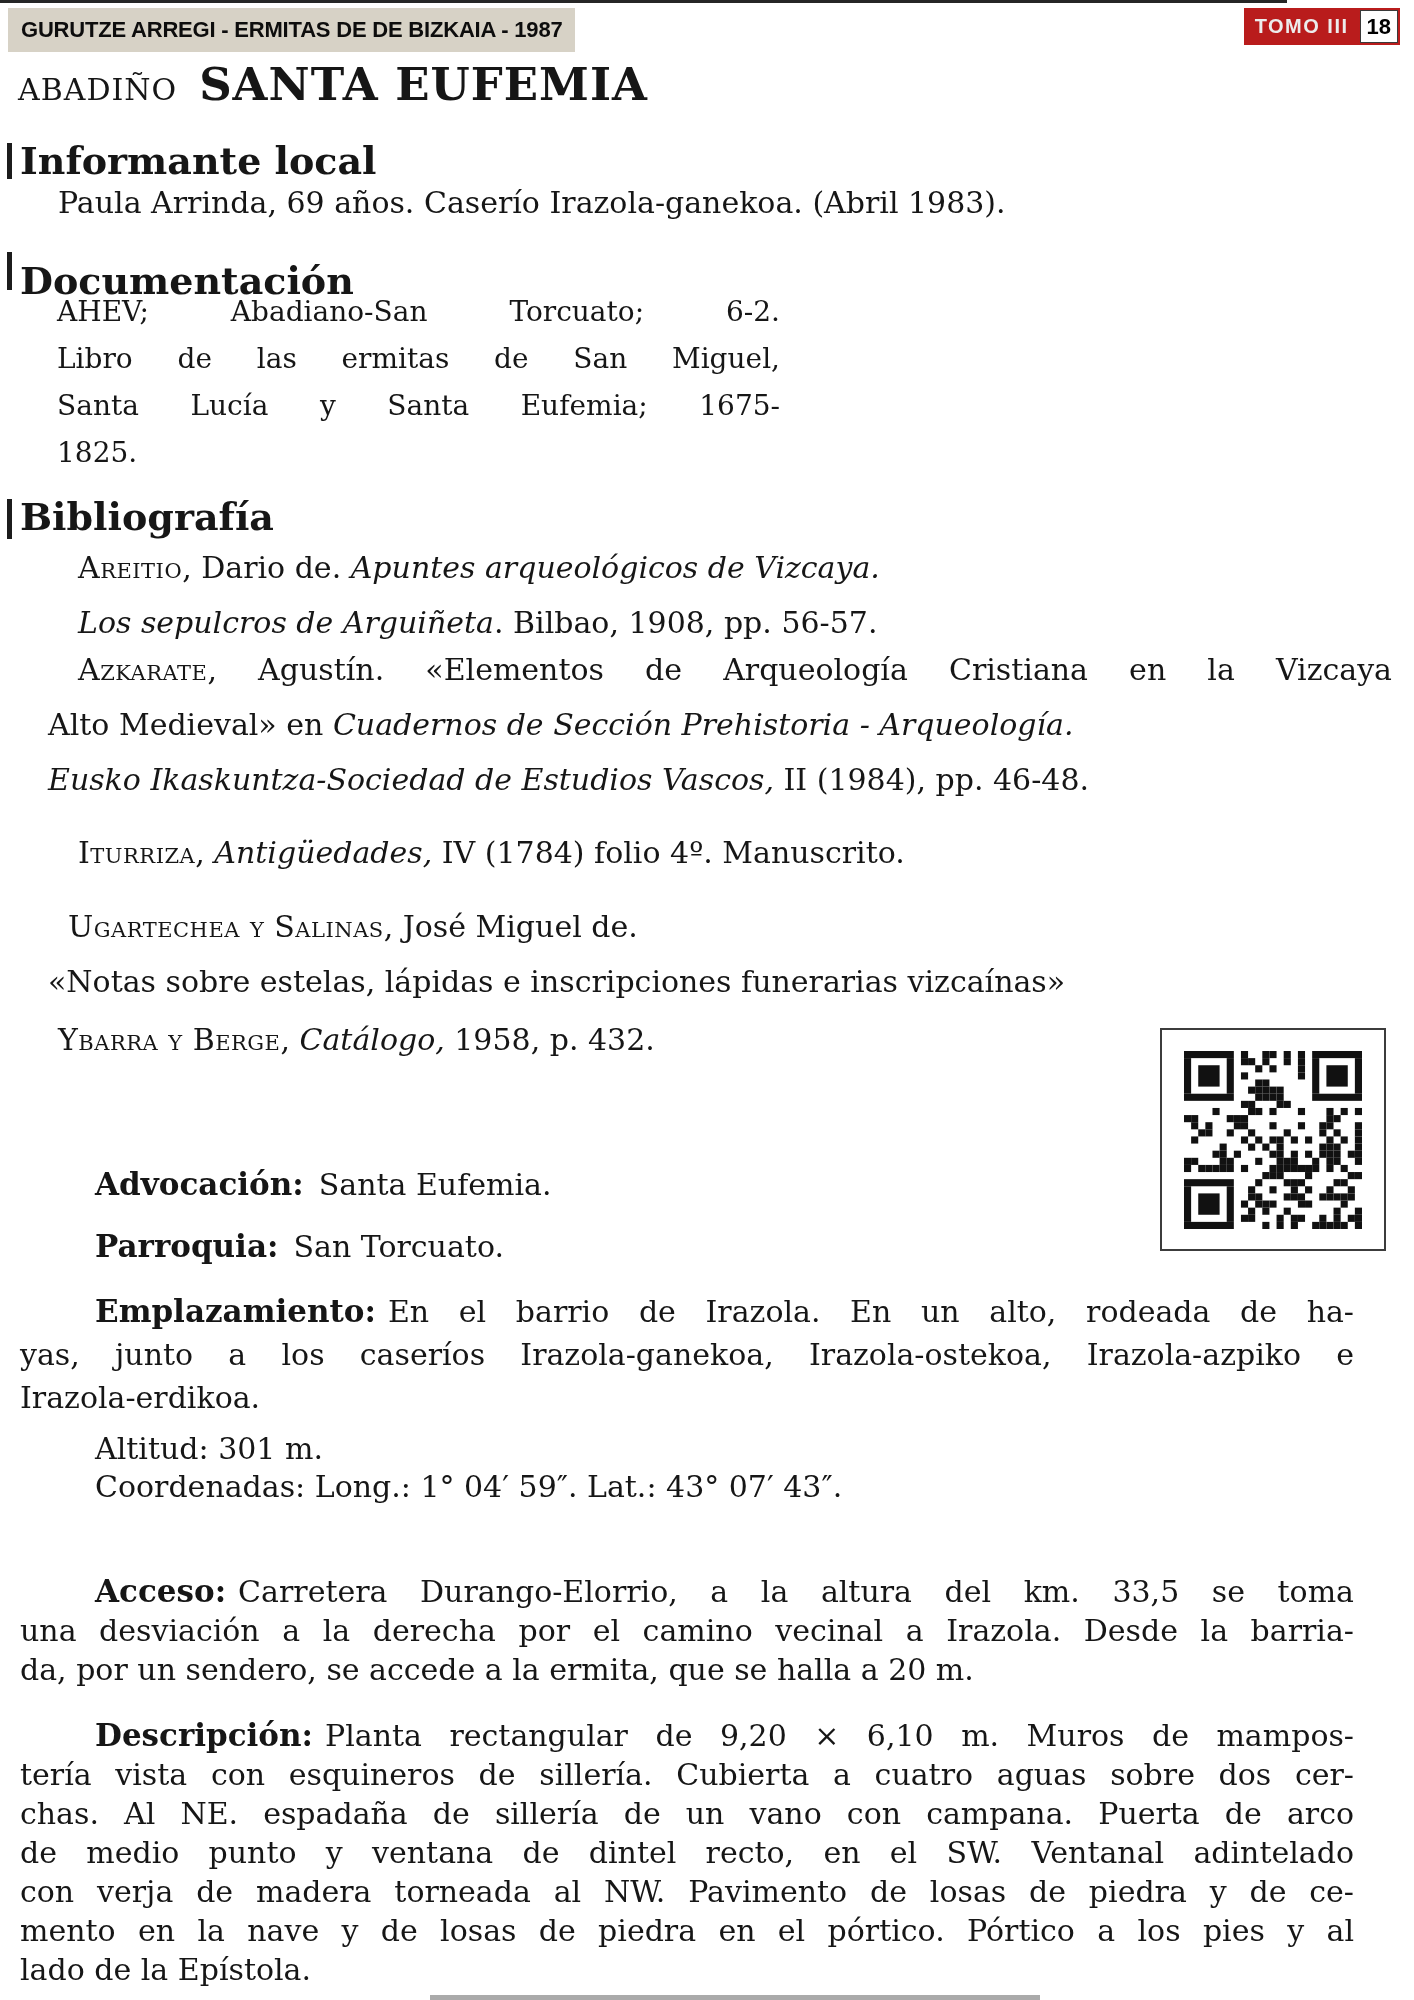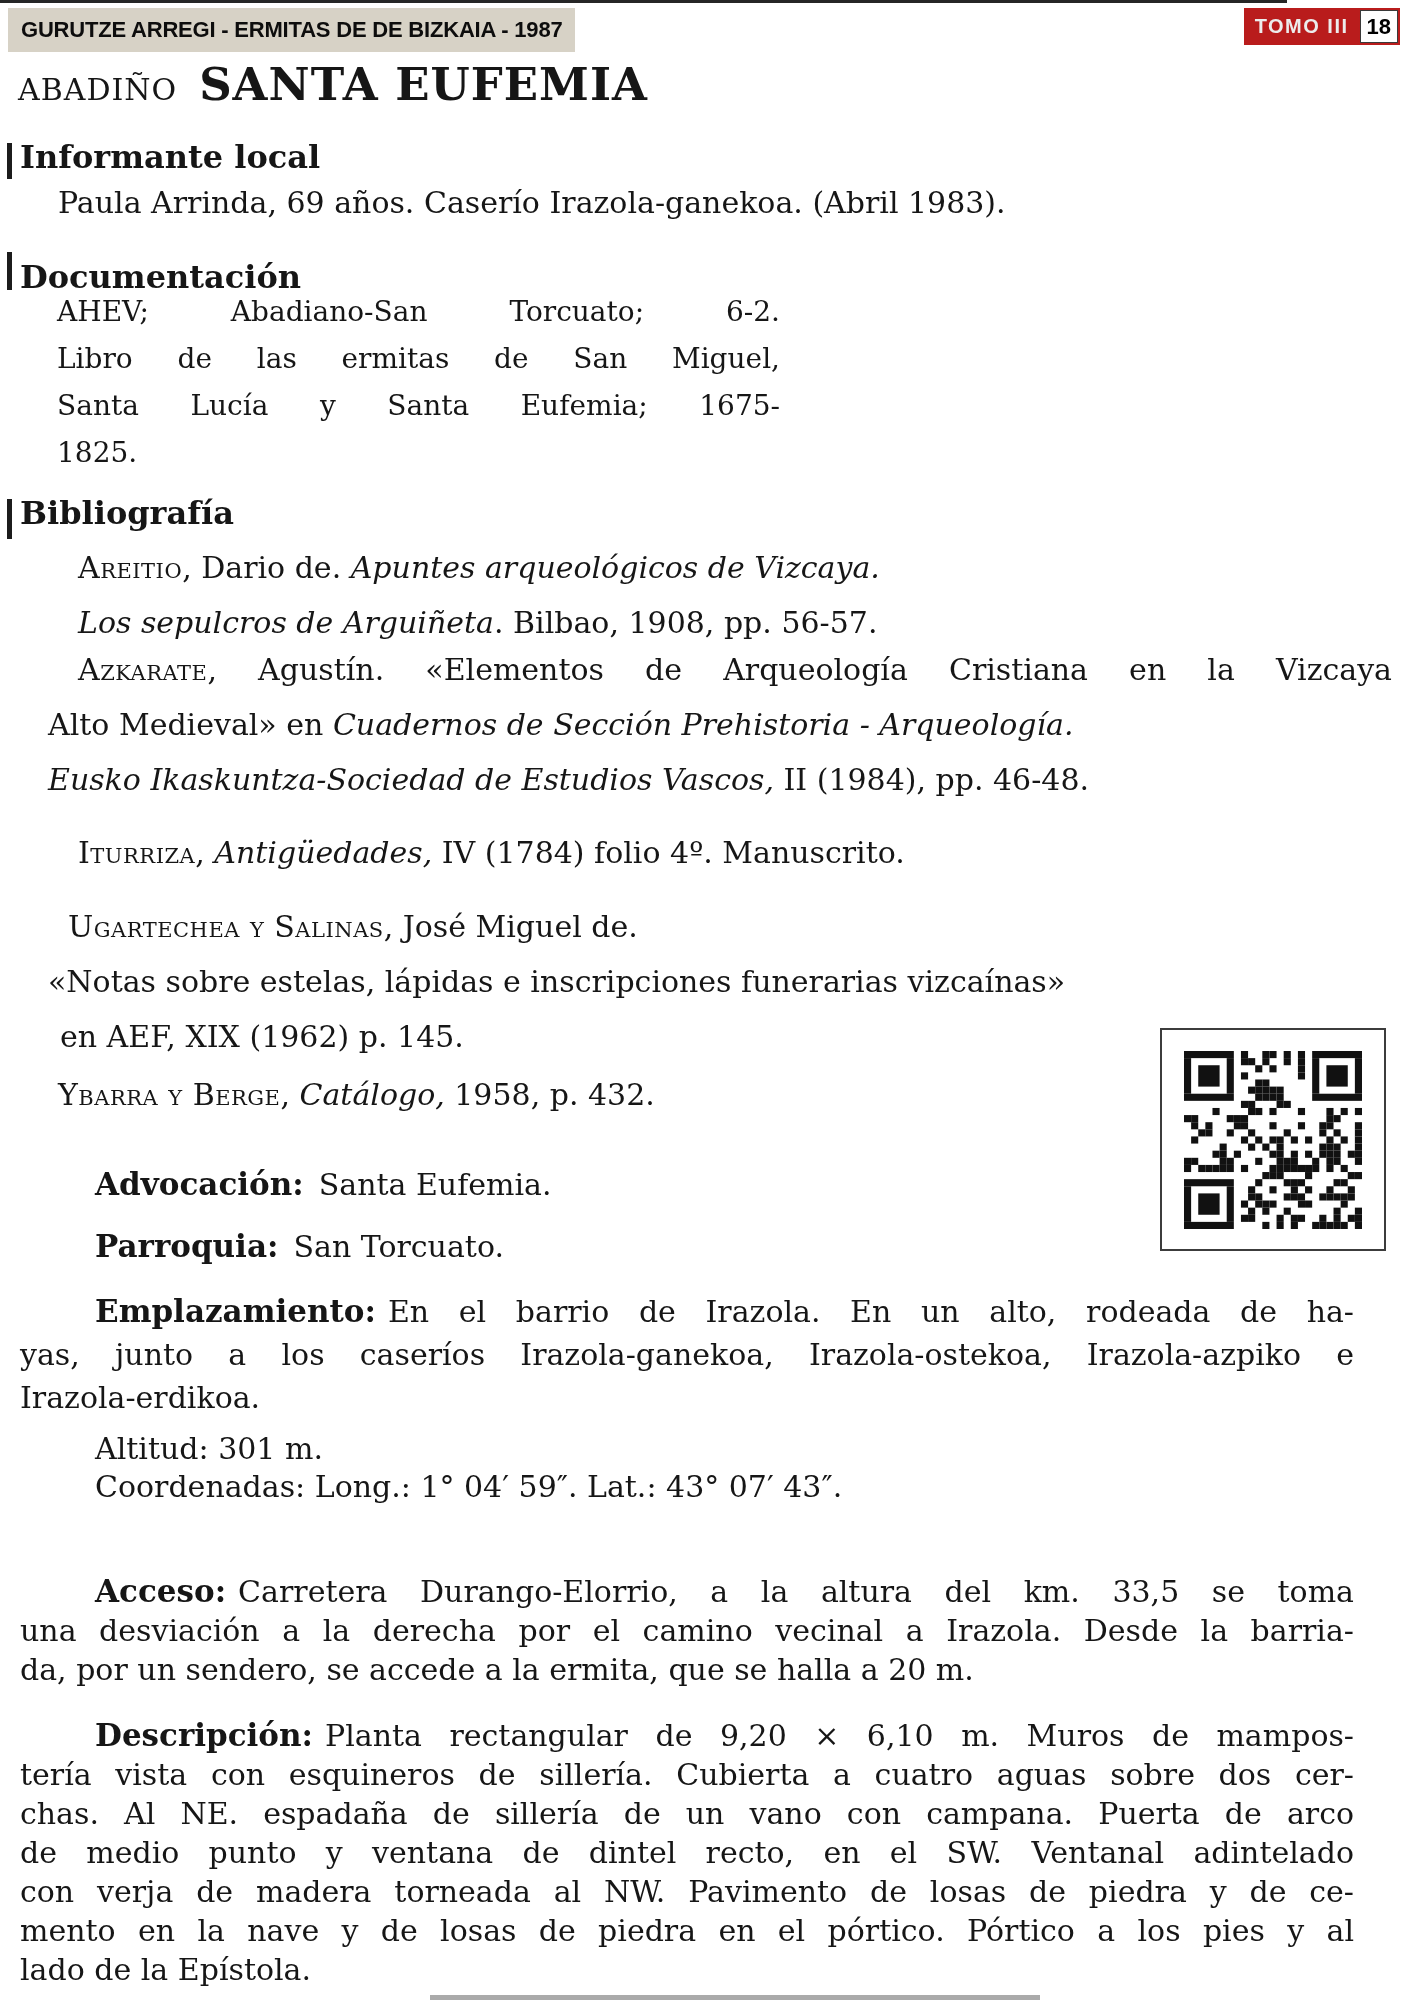--- a/index.html
+++ b/index.html
@@ -22,21 +22,21 @@
     font-family:"Liberation Sans",sans-serif;font-weight:bold;}
   .tomo-label{color:#ececec;font-size:20px;letter-spacing:1.5px;padding:0 11px;}
   .pageno{background:#fff;color:#000;font-size:22px;height:33px;line-height:31px;padding:0 6px;margin-right:2px;border:1px solid #3a3a3a;}
 
   
   .titleline{position:absolute;left:18px;top:58px;display:flex;align-items:baseline;gap:22px;}
   .muni{font-size:30px;letter-spacing:1px;}
   .ermita{font-size:45px;font-weight:bold;letter-spacing:1px;}
 
   
-  .h{font-weight:bold;font-size:32px;position:absolute;left:20px;}
+  .h{font-weight:bold;font-size:38px;position:absolute;left:20px;}
   .info-h{top:138px;}
   .doc-h{top:258px;}
   .bib-h{top:494px;}
 
   .info-b{position:absolute;left:58px;top:185px;font-size:30px;}
 
   .doc-lines{position:absolute;left:57px;top:288px;width:723px;font-size:28px;}
   .doc-lines .line{height:47px;line-height:47px;}
 
   .jl{text-align:justify;text-align-last:justify;}
@@ -128,21 +128,20 @@
         <div class="bl"><span class="run-sc">Azkarate</span><span>, Agustín. «Elementos de Arqueología Cristiana en la Vizcaya</span></div>
         <div class="bl"><span>Alto Medieval» en </span><span class="run-i">Cuadernos de Sección Prehistoria - Arqueología.</span></div>
         <div class="bl"><span class="run-i">Eusko Ikaskuntza-Sociedad de Estudios Vascos,</span><span> II (1984), pp. 46-48.</span></div>
       </div>
       <div class="bib-entry entry-2">
         <div class="bl"><span class="run-sc">Iturriza</span><span>, </span><span class="run-i">Antigüedades,</span><span> IV (1784) folio 4º. Manuscrito.</span></div>
       </div>
       <div class="bib-entry entry-3">
         <div class="bl"><span class="run-sc">Ugartechea y Salinas</span><span>, José Miguel de.</span></div>
         <div class="bl"><span>«Notas sobre estelas, lápidas e inscripciones funerarias vizcaínas»</span></div>
-        <div class="bl"><span>en AEF, XIX (1962) p. 145.</span></div>
       </div>
       <div class="bib-entry entry-4">
         <div class="bl"><span class="run-sc">Ybarra y Berge</span><span>, </span><span class="run-i">Catálogo,</span><span> 1958, p. 432.</span></div>
       </div>
     </div>
 
   <div class="qr">
     <svg id="qr-svg" width="178" height="178" viewBox="0 0 200 200" xmlns="http://www.w3.org/2000/svg">
         <rect x="0" y="0" width="56" height="8" fill="#111"></rect>
         <rect x="0" y="48" width="56" height="8" fill="#111"></rect>

